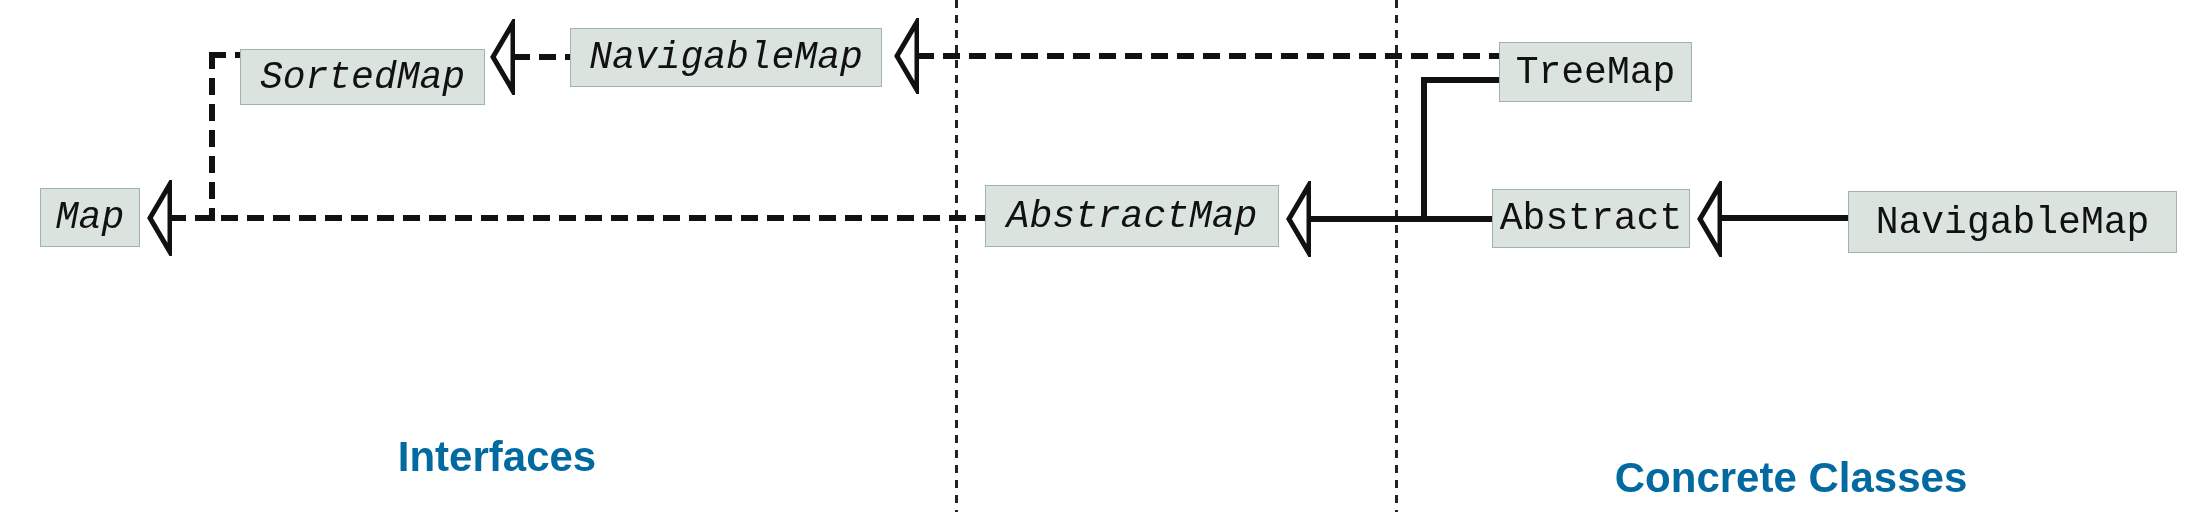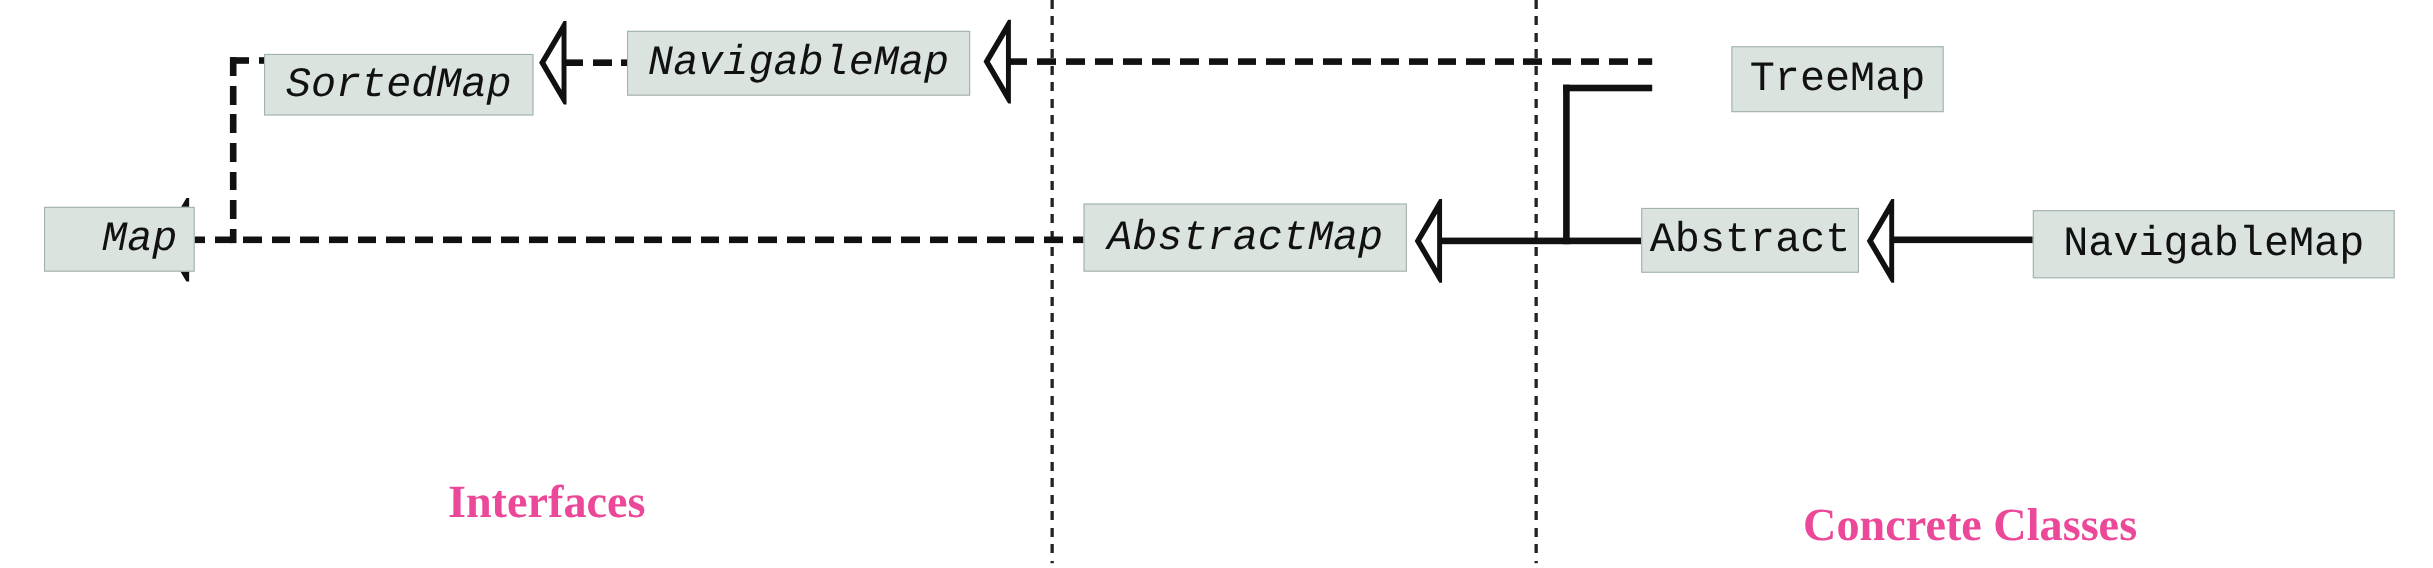--- a/index.html
+++ b/index.html
@@ -59,24 +59,24 @@
     background: repeating-linear-gradient(180deg, #222 0 8px, transparent 8px 15px);
   }
 
   
   .arrow { position: absolute; width: 26px; height: 76px; }
 
   
   .section-label {
     position: absolute;
     transform: translateX(-50%);
-    font-family: Liberation Serif, serif;
+    font-family: Liberation Sans, sans-serif;
     font-weight: bold;
     font-size: 42px;
-    color: #ec4899;
+    color: #0369a1;
     white-space: nowrap;
   }
 </style>
 </head>
 <body>
 
 <div class="canvas">
 
   <div class="divider" style="left:955px;"></div>
   <div class="divider" style="left:1395px;"></div>
@@ -101,33 +101,33 @@
   <svg class="arrow" style="left:893px; top:18px;" viewBox="0 0 26 76">
     <polygon points="24,4 4,38 24,72" fill="#ffffff" stroke="#111111" stroke-width="5"></polygon>
   </svg>
   <svg class="arrow" style="left:1285px; top:181px;" viewBox="0 0 26 76">
     <polygon points="24,4 4,38 24,72" fill="#ffffff" stroke="#111111" stroke-width="5"></polygon>
   </svg>
   <svg class="arrow" style="left:1696px; top:181px;" viewBox="0 0 26 76">
     <polygon points="24,4 4,38 24,72" fill="#ffffff" stroke="#111111" stroke-width="5"></polygon>
   </svg>
 
-  <div class="node it" style="left:40px;   top:188px; width:98px;  height:57px;padding-left:37px;">
+  <div class="node it" style="left:40px;   top:188px; width:98px;  height:57px;">
     <span>Map</span>
   </div>
   <div class="node it" style="left:240px;  top:16px;  width:243px; height:54px;margin-top:33px;">
     <span>SortedMap</span>
   </div>
   <div class="node it" style="left:570px;  top:28px;  width:310px; height:57px;">
     <span>NavigableMap</span>
   </div>
   <div class="node it" style="left:985px;  top:185px; width:292px; height:60px;">
     <span>AbstractMap</span>
   </div>
-  <div class="node" style="left:1574px; top:42px;  width:191px; height:58px;">
+  <div class="node" style="left:1499px; top:42px;  width:191px; height:58px;">
     <span>TreeMap</span>
   </div>
   <div class="node" style="left:1492px; top:189px; width:196px; height:57px;">
     <span>Abstract</span>
   </div>
   <div class="node" style="left:1848px; top:191px; width:327px; height:60px;">
     <span>NavigableMap</span>
   </div>
 
   <div class="section-label" style="left:497px;  top:433px;">Interfaces</div>

